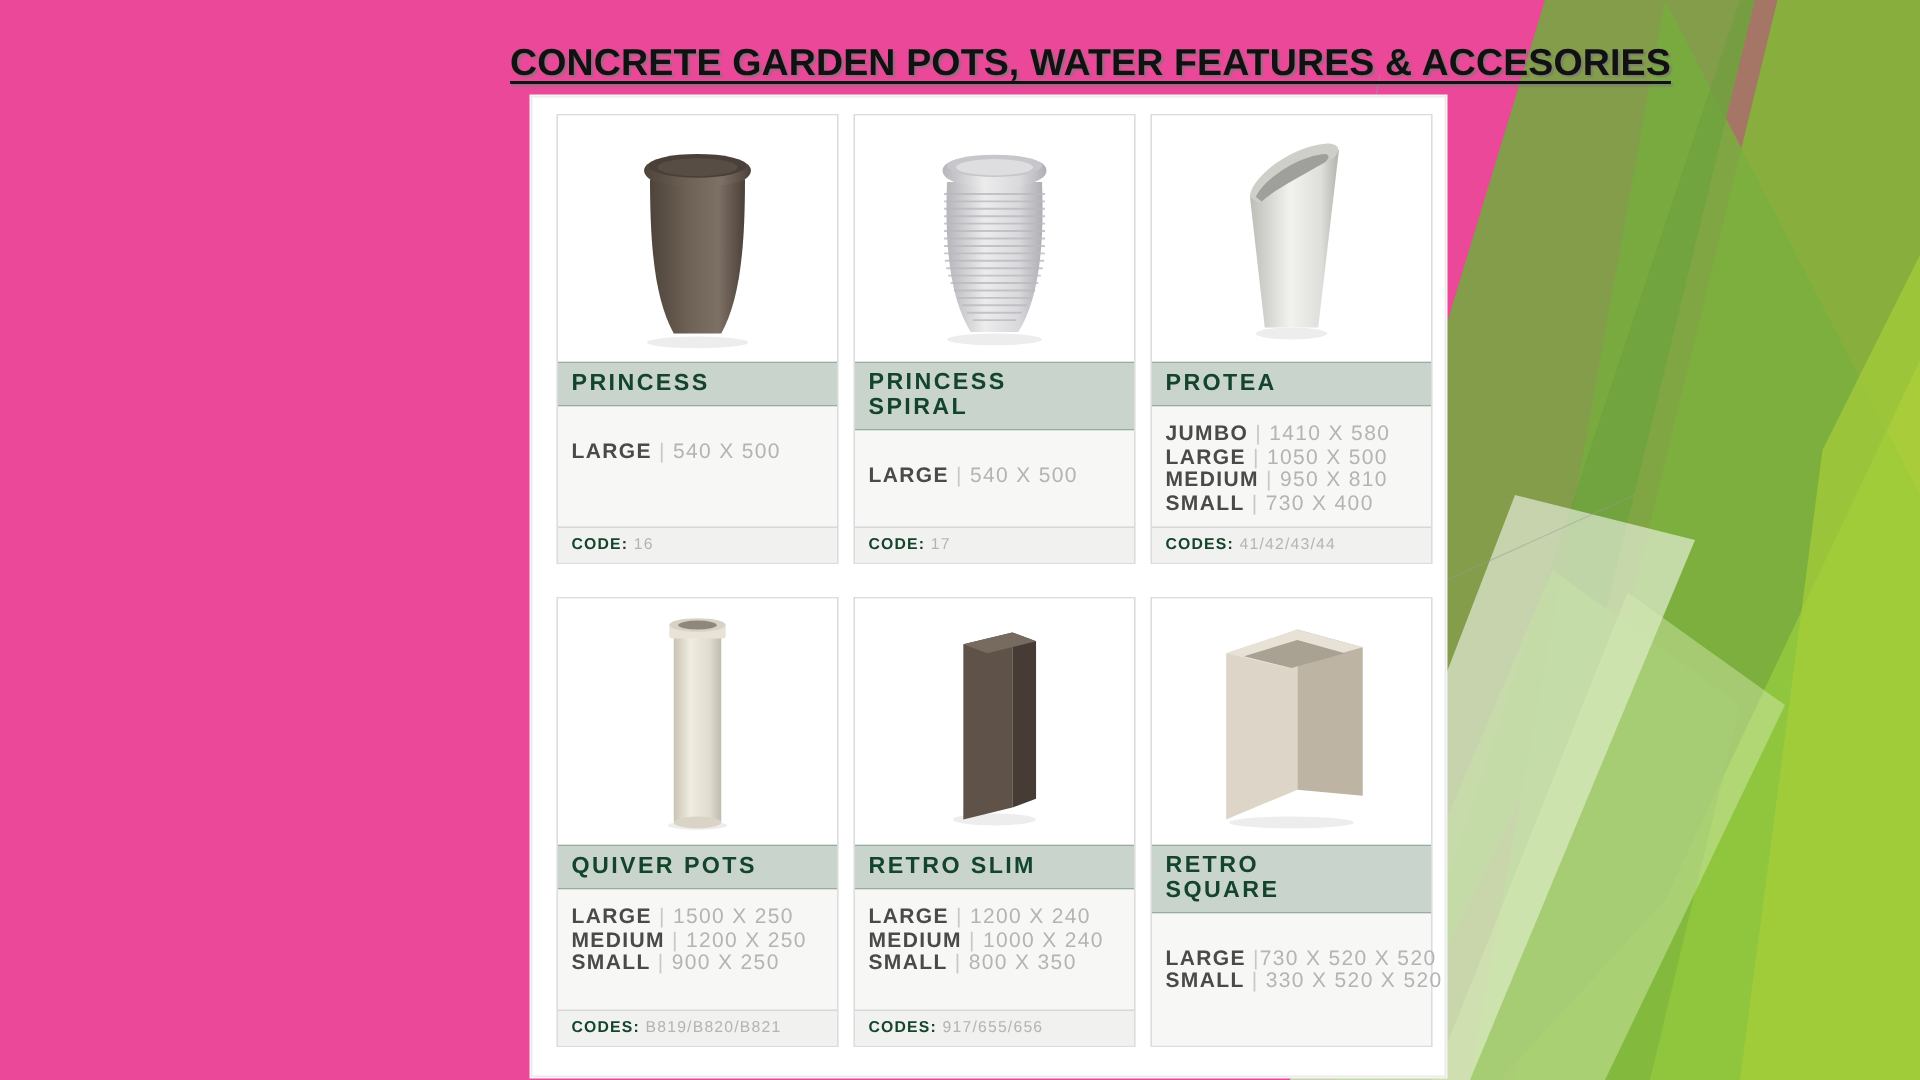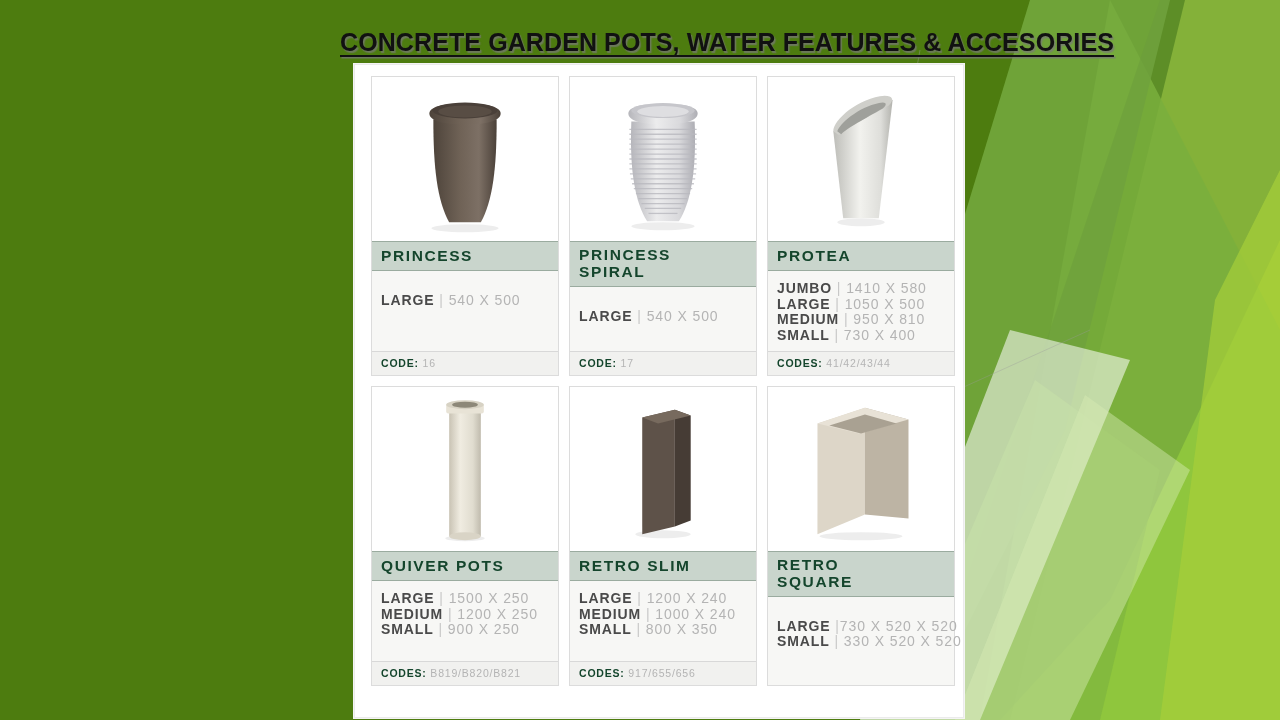--- a/index.html
+++ b/index.html
@@ -13,21 +13,21 @@
     height: 720px;
     overflow: hidden;
     font-family: "Liberation Sans", sans-serif;
     position: relative;
   }
 
   
   #slide {
     position: absolute;
     inset: 0;
-    background: #4d7c0f;
+    background: #ec4899;
     overflow: hidden;
   }
   #facets {
     position: absolute;
     top: 0;
     right: 0;
     width: 420px;
     height: 720px;
   }
 
@@ -60,21 +60,21 @@
     border: 1px solid #ebebeb;
     box-shadow: 0 0 0 1px #f4f4f4;
   }
   #grid {
     position: absolute;
     left: 16px;
     top: 11px;
     width: 584px;
     display: flex;
     flex-wrap: wrap;
-    gap: 10px 10px;
+    gap: 22px 10px;
   }
 
   
   .card {
     width: 188px;
     background: #f7f7f5;
     border: 1px solid #dcdcdc;
     display: flex;
     flex-direction: column;
     height: 300px;

